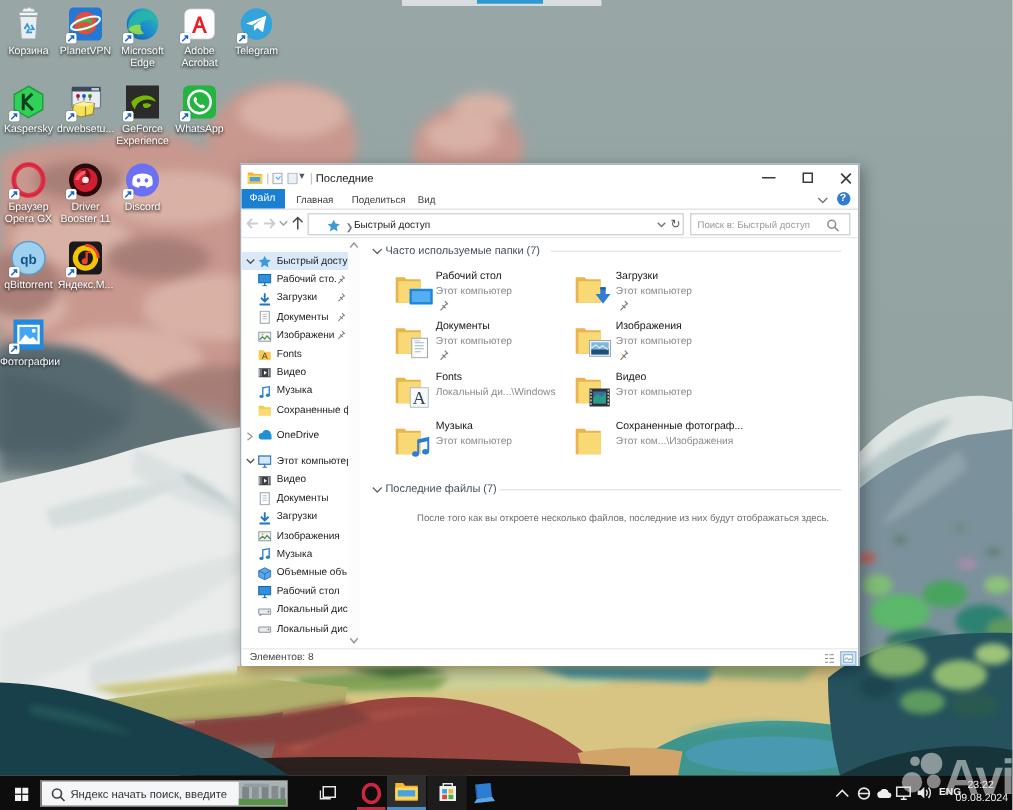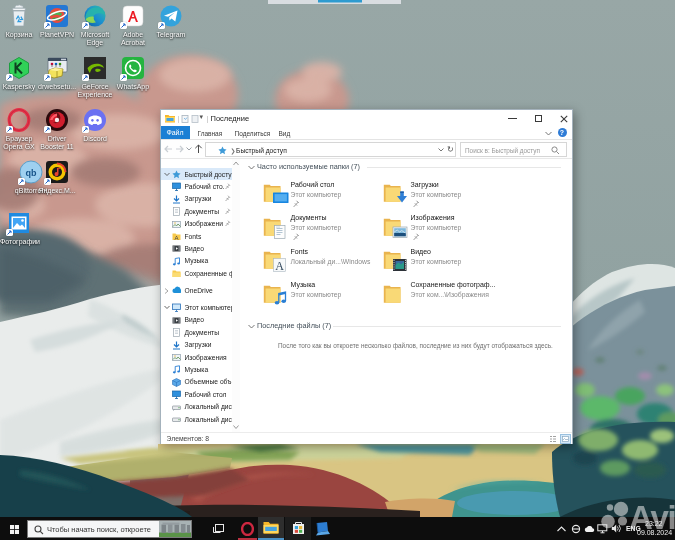--- a/index.html
+++ b/index.html
@@ -326,21 +326,21 @@
       </svg>
         <div class="badge">
             <svg width="7" height="7">
               <path d="M1.5,5.5 L5,2 M3,2 L5,2 L5,4" stroke="#1e62c8" stroke-width="1" fill="none"></path>
             </svg>
           </div>
       </div>
       <div class="lbl">Discord</div>
     </div>
 
-    <div class="dicon" style="left:12px;top:160px;">
+    <div class="dicon" style="left:0px;top:160px;">
       <div class="ic"><svg width="24" height="24" viewBox="0 0 24 24">
         <circle cx="12" cy="12" r="11" fill="#9ed0f0"></circle>
         <circle cx="12" cy="12" r="11" fill="none" stroke="#5b9ec9" stroke-width="1"></circle>
         <text x="12" y="16" font-family="Liberation Sans" font-size="9" font-weight="bold" fill="#17548a" text-anchor="middle">qb</text>
       </svg>
         <div class="badge">
             <svg width="7" height="7">
               <path d="M1.5,5.5 L5,2 M3,2 L5,2 L5,4" stroke="#1e62c8" stroke-width="1" fill="none"></path>
             </svg>
           </div>
@@ -774,21 +774,21 @@
         <rect x="4.9" y="0" width="4.1" height="4.1" fill="#f4f4f4"></rect>
         <rect x="0" y="4.9" width="4.1" height="4.1" fill="#f4f4f4"></rect>
         <rect x="4.9" y="4.9" width="4.1" height="4.1" fill="#f4f4f4"></rect>
       </svg>
 
     <div class="abs" style="left:27px;top:2.5px;width:165px;height:18px;background:#f5f6f7;border:1px solid #7a7a7a;box-sizing:border-box;">
       <svg class="abs" style="left:6px;top:4px" width="10" height="10">
           <circle cx="4" cy="4" r="3" fill="none" stroke="#444" stroke-width="1.1"></circle>
           <path d="M6.3,6.3 L9,9" stroke="#444" stroke-width="1.1"></path>
         </svg>
-      <span class="abs" style="left:19px;top:4px;font-size:7.5px;color:#333;">Чтобы начать поиск, откроете</span>
+      <span class="abs" style="left:19px;top:4px;font-size:7.5px;color:#333;">Яндекс начать поиск, введите</span>
       <svg class="abs" style="right:0;top:0;width:32px;height:16px" viewBox="0 0 32 16">
         <rect width="32" height="16" fill="#a8b2b4"></rect>
         <rect y="11.5" width="32" height="4.5" fill="#5a9348"></rect>
         <rect x="2.5" y="3.5" width="4.5" height="8.5" fill="#7c8488"></rect>
         <rect x="9" y="2.5" width="4.5" height="9.5" fill="#8a9296"></rect>
         <rect x="15.5" y="3.5" width="4.5" height="8.5" fill="#7c8488"></rect>
         <rect x="22" y="3" width="4.5" height="9" fill="#848c90"></rect>
         <rect x="28" y="4" width="3" height="8" fill="#7c8488"></rect>
         <rect x="3.5" y="1.5" width="17" height="2.2" fill="#959da1"></rect>
       </svg>

